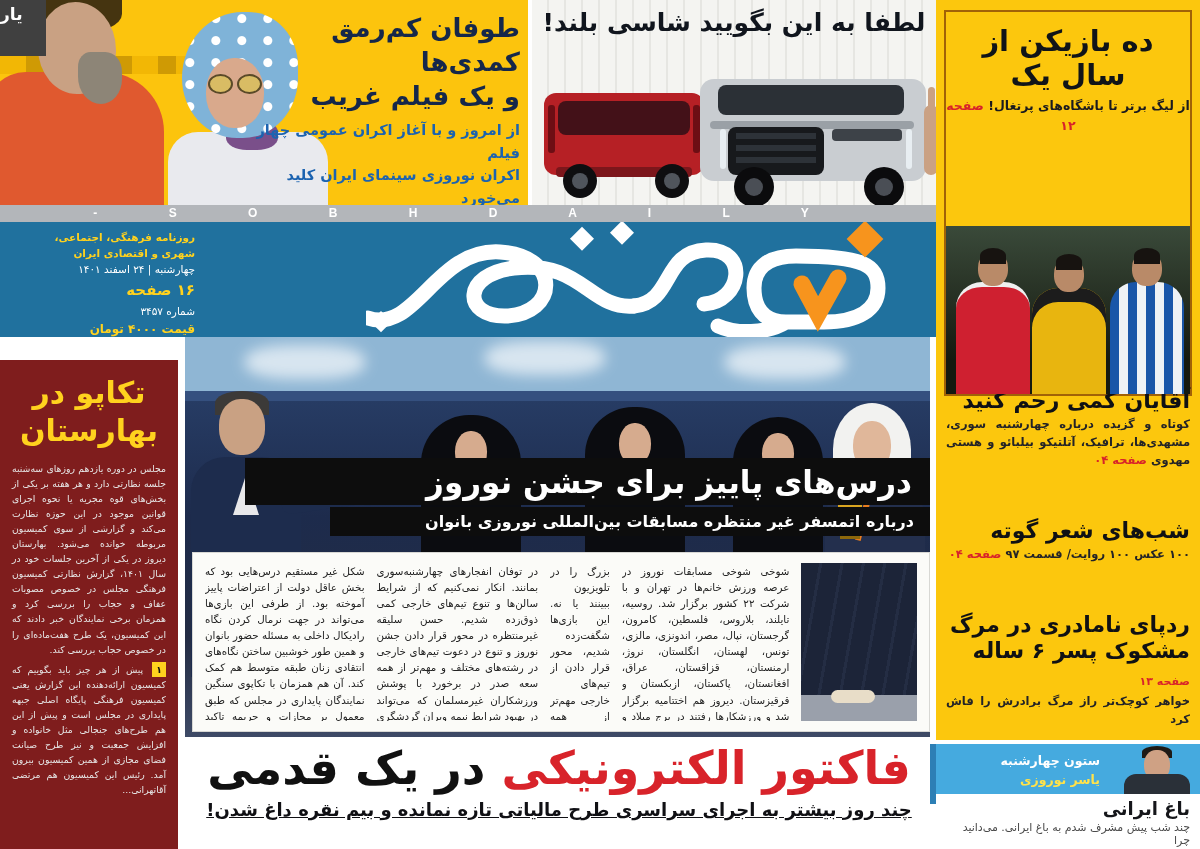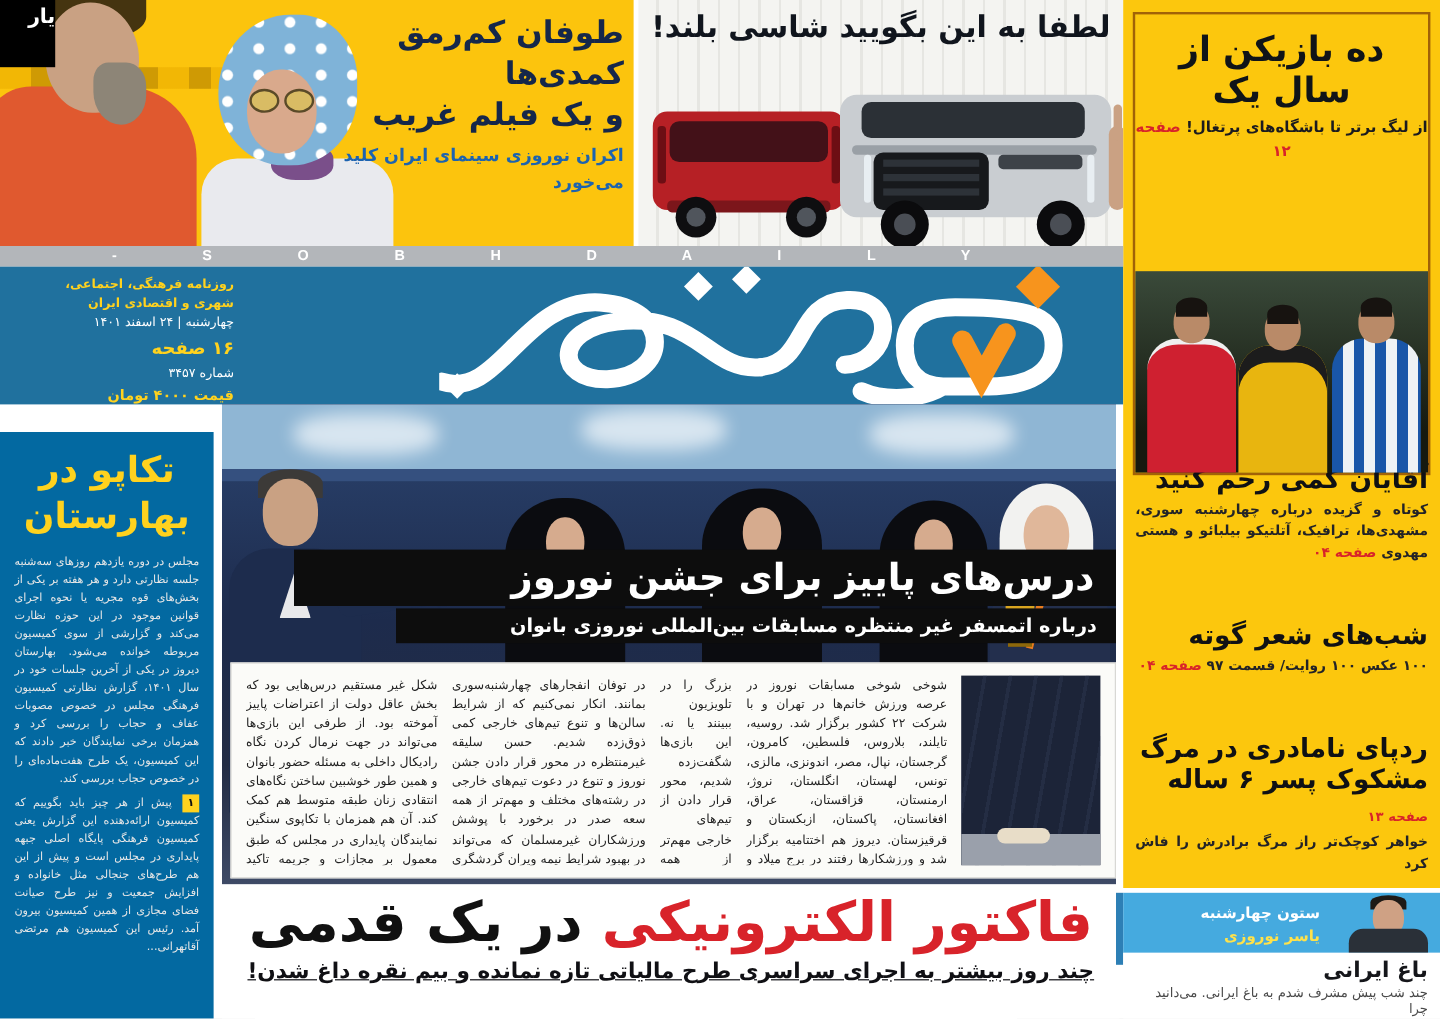--- a/index.html
+++ b/index.html
@@ -2,22 +2,22 @@
 <html lang="fa" dir="rtl"><head>
 <meta charset="utf-8">
 <style>
   html,body{margin:0;padding:0;background:#e9e9e9;}
   #page{position:relative;width:1200px;height:849px;background:#ffffff;overflow:hidden;
         font-family:"DejaVu Sans",sans-serif;direction:rtl;}
   #page *{box-sizing:border-box;}
 
   
   .tl-block{position:absolute;left:0;top:0;width:528px;height:205px;background:#fcc40d;overflow:hidden;}
-  .corner-badge{position:absolute;left:0;top:0;width:46px;height:56px;background:#000000;z-index:4;
-                color:#fff;font-weight:bold;font-size:17px;display:flex;align-items:flex-start;justify-content:flex-start;padding-top:4px;}
+  .corner-badge{position:absolute;left:0;top:0;width:46px;height:56px;background:#404040;z-index:4;
+                color:#fff;font-weight:bold;font-size:17px;display:flex;align-items:flex-start;justify-content:flex-end;padding-top:4px;}
   .corner-strip{position:absolute;left:0;top:56px;width:238px;height:18px;z-index:1;
                 background:repeating-linear-gradient(90deg,#f2b705 0 26px,#cf9a04 26px 44px);}
   
   .man-body{position:absolute;left:-14px;top:72px;width:178px;height:140px;background:#e0592f;border-radius:40px 60px 0 0;z-index:2;}
   .man-head{position:absolute;left:38px;top:2px;width:78px;height:92px;background:#c9a183;border-radius:48% 52% 46% 50%;z-index:2;}
   .man-hair{position:absolute;left:30px;top:-6px;width:92px;height:40px;background:#241b12;border-radius:0 0 60% 60%;z-index:2;opacity:.85;}
   .man-beard{position:absolute;left:78px;top:52px;width:44px;height:52px;background:#8d8577;border-radius:30% 40% 50% 55%;z-index:3;}
   
   .wm-scarf{position:absolute;left:182px;top:12px;width:116px;height:126px;z-index:3;border-radius:55% 45% 50% 50%;
             background:radial-gradient(circle at 30% 30%,#ffffff 0 4px,transparent 5px) 0 0/26px 22px,#7fb3d8;}
@@ -68,21 +68,21 @@
   .t-red{background:#cf2030;border-top:5px solid #efefef;}
   .t-yellow{background:#e8b50f;box-shadow:inset 0 14px 0 #1c1c1c;}
   .t-stripe{background:repeating-linear-gradient(90deg,#1956a8 0 9px,#eef2f5 9px 18px);}
   .rc-items{position:absolute;left:10px;top:340px;width:244px;}
   .rc-item{margin-bottom:7px;text-align:right;margin-top:48px;}
   .rc-h{font-size:22px;font-weight:800;color:#101114;line-height:1.2;}
   .rc-h .red-ref{font-size:11px;}
   .rc-s{font-size:11.5px;font-weight:bold;color:#232327;line-height:1.55;margin-top:2px;text-align:justify;}
 
   
-  .l-black{position:absolute;left:0;top:360px;width:178px;height:489px;background:#0369a1;color:#eee;
+  .l-black{position:absolute;left:0;top:360px;width:178px;height:489px;background:#7f1d1d;color:#eee;
            padding:14px 12px 8px 12px;text-align:center;overflow:hidden;}
   .lb-h{color:#ffd21e;font-size:30px;font-weight:800;line-height:1.25;}
   .lb-s{color:#fff;font-size:14.5px;font-weight:bold;line-height:1.5;margin-top:12px;}
   .lb-body{margin-top:12px;font-size:9.3px;line-height:1.62;text-align:justify;color:#e7e7e7;}
   .lb-marker{display:inline-block;background:#ffd21e;color:#111;font-weight:bold;padding:0 4px;margin-left:3px;}
 
   
   .main-photo{position:absolute;left:185px;top:337px;width:745px;height:400px;overflow:hidden;
               background:linear-gradient(#2c4571 0%,#1d2b4c 45%,#232c44 75%,#3e4a66 100%);}
   .stage-band{position:absolute;left:0;top:0;width:100%;height:54px;background:#8fb6d4;}
@@ -158,20 +158,21 @@
     <div class="wm-glasses">
         <i></i>
         <i></i>
       </div>
     <div class="tl-text">
       <div class="tl-h">
         <div>طوفان کم‌رمق کمدی‌ها</div>
         <div>و یک فیلم غریب</div>
       </div>
       <div class="tl-s">
+        <div>از امروز و با آغاز اکران عمومی چهار فیلم</div>
         <div>اکران نوروزی سینمای ایران کلید می‌خورد</div>
       </div>
 
     </div>
   </div>
   <div class="corner-badge">
     <span>یار</span>
   </div>
 
   <div class="tc-block">

